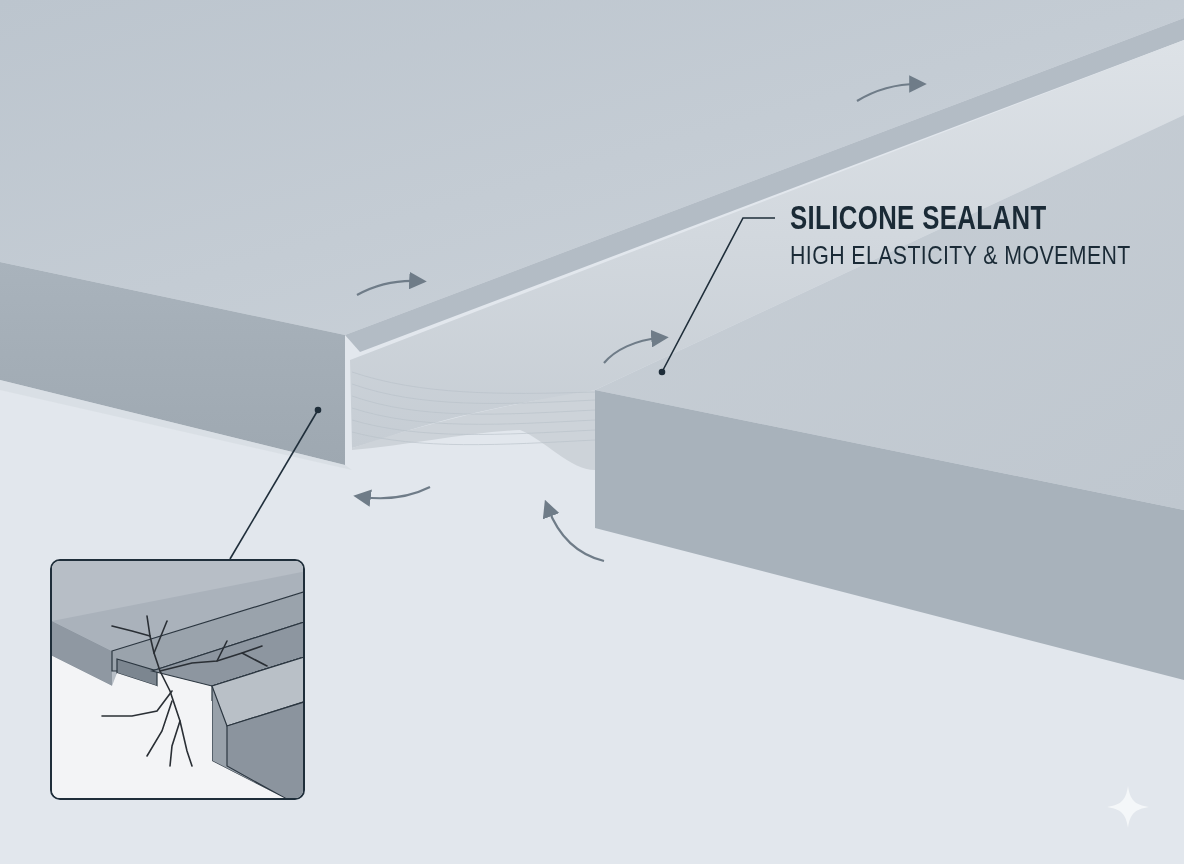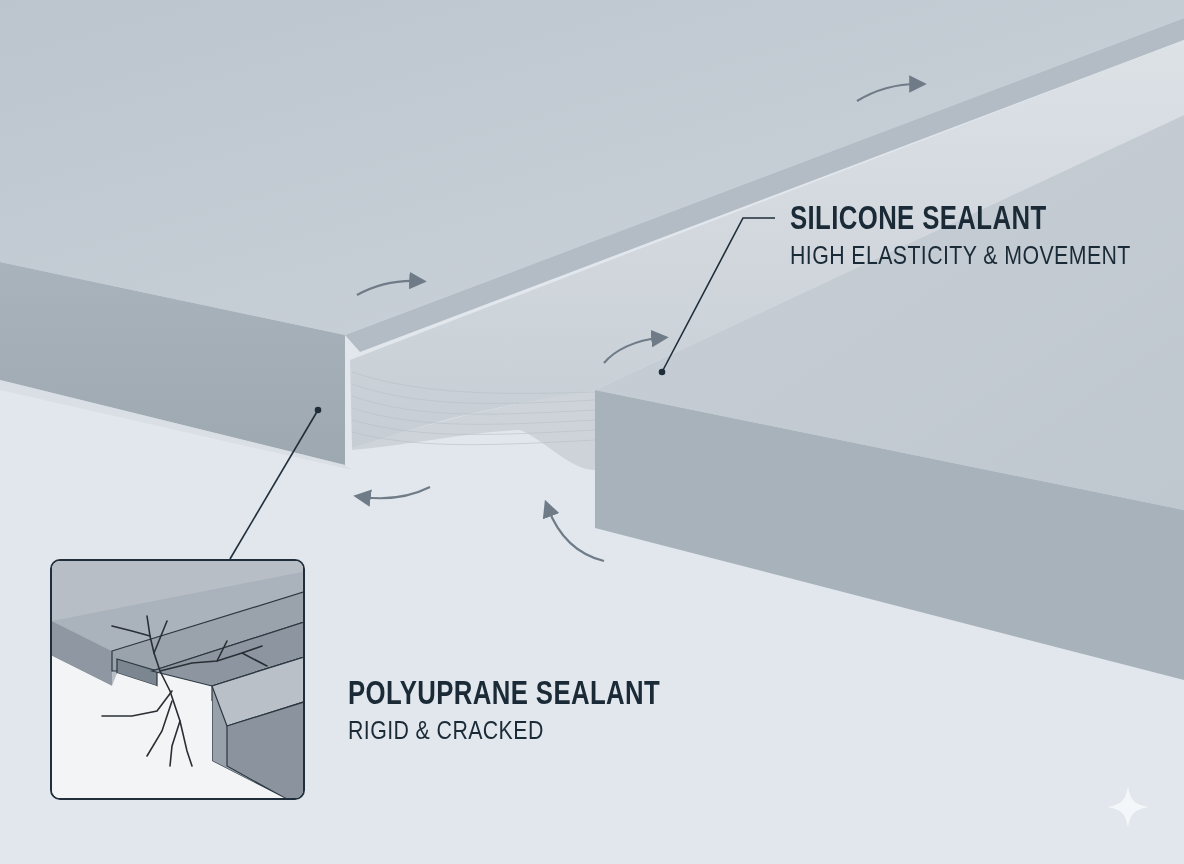--- a/index.html
+++ b/index.html
@@ -104,21 +104,17 @@
         <path d="M120,130 L105,150 L80,155 L50,155"></path>
         <path d="M120,140 L110,170 L95,195"></path>
         <path d="M165,100 L175,80"></path>
         <path d="M190,92 L215,105"></path>
         <path d="M128,160 L120,185 L118,205"></path>
         <path d="M102,92 L115,60"></path>
       </g>
     </svg>
   </div>
 
-  <div class="label poly">
-    <span class="title">POLYUPRANE SEALANT</span>
-    <span class="sub">RIGID &amp; CRACKED</span>
-  </div>
 
   <svg class="sparkle" viewBox="0 0 46 46">
     <path d="M23,2 C25,16 30,21 44,23 C30,25 25,30 23,44 C21,30 16,25 2,23 C16,21 21,16 23,2 Z" fill="#f6f8fa" opacity="0.9"></path>
   </svg>
 </div>
 
 </body></html>

